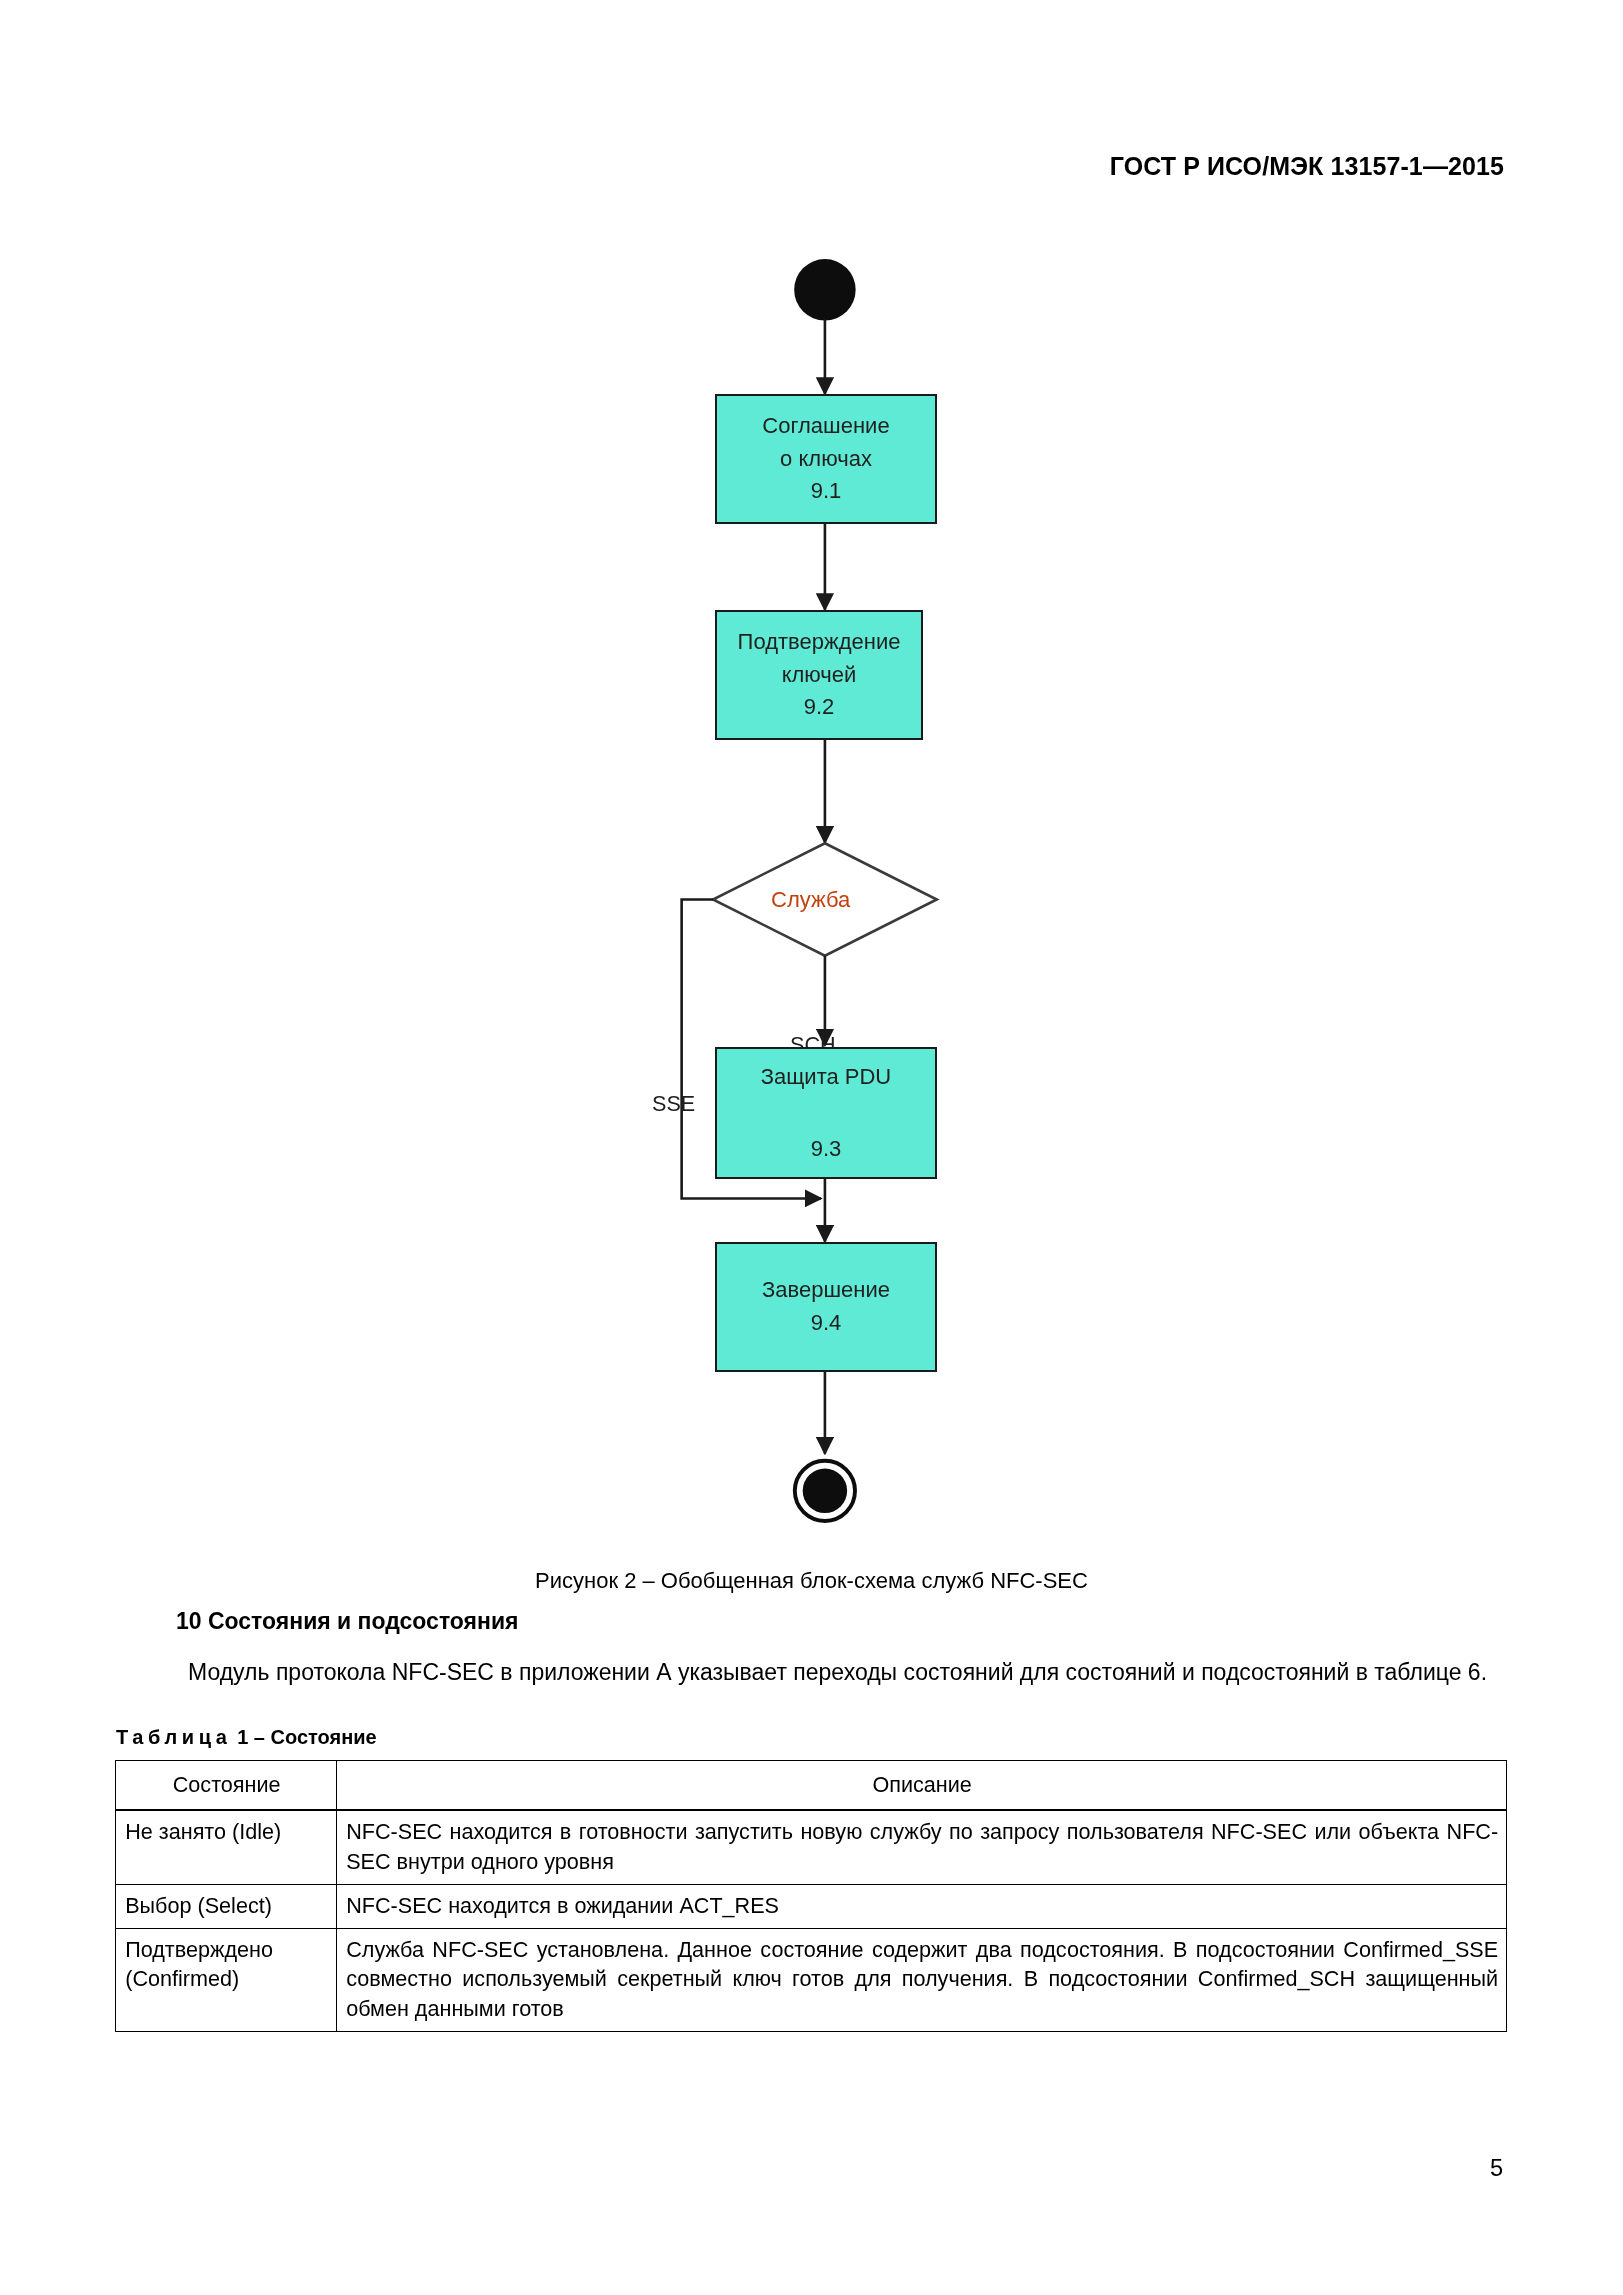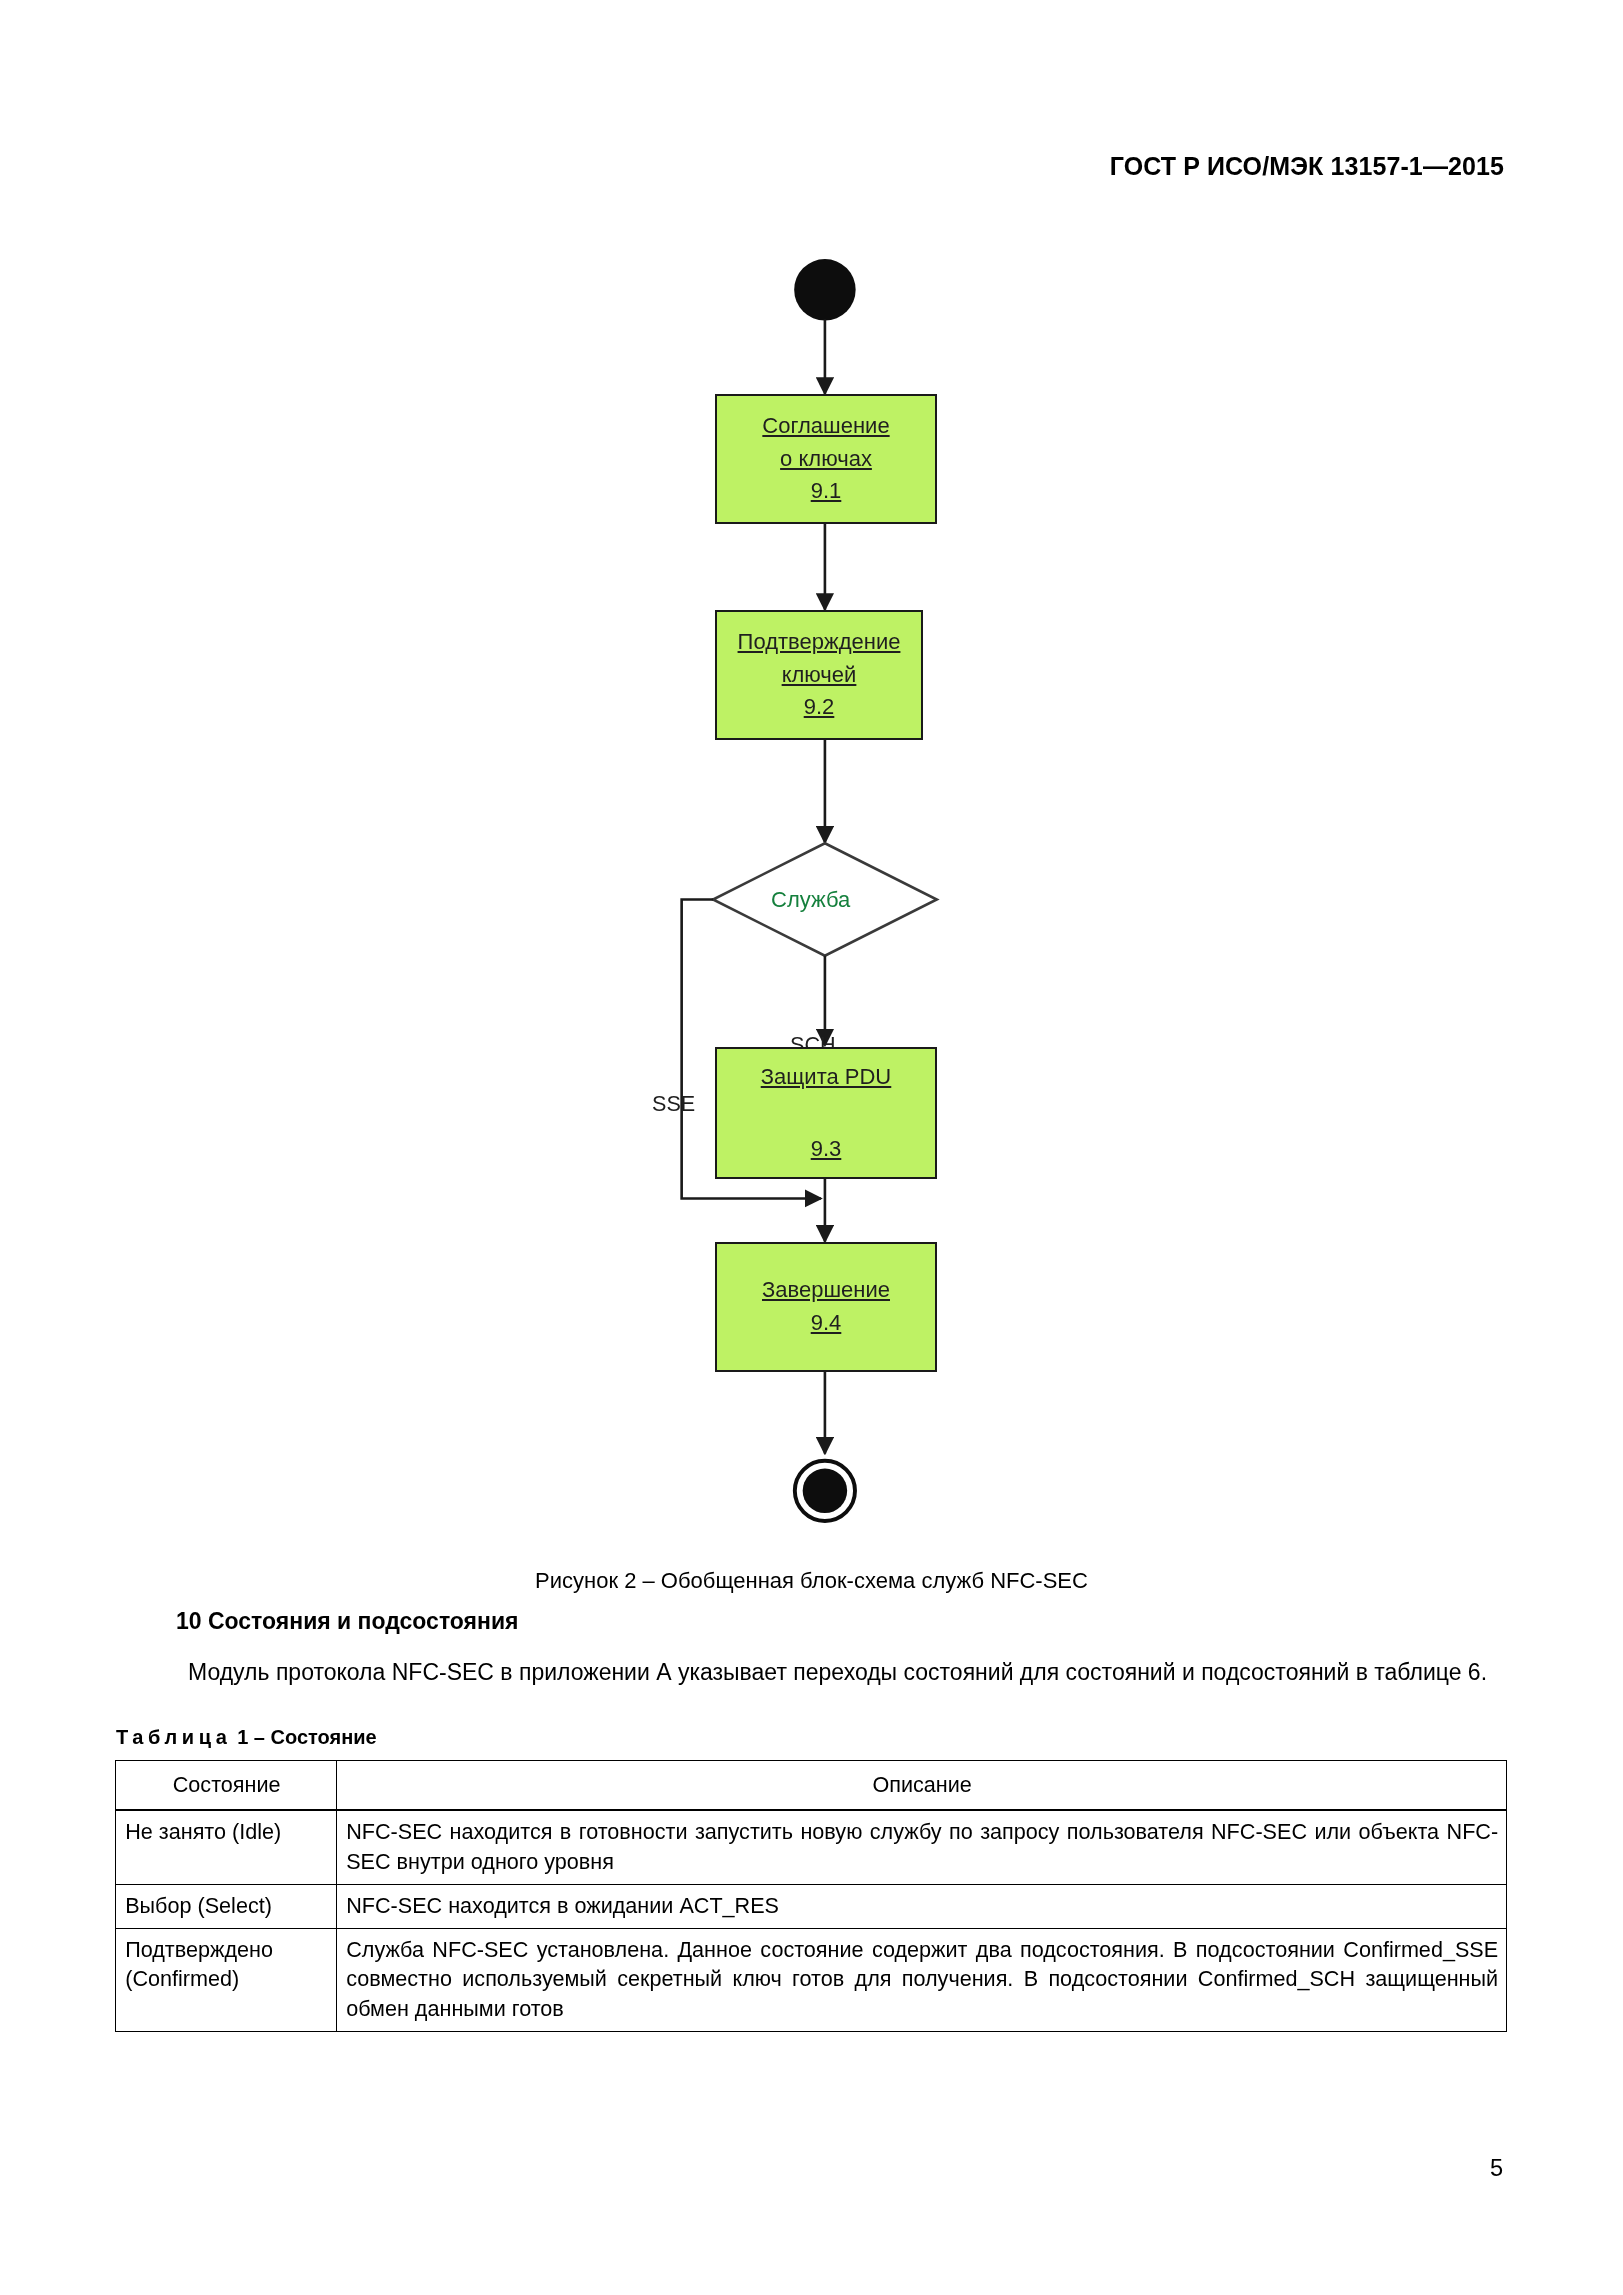--- a/index.html
+++ b/index.html
@@ -33,43 +33,42 @@
     left: 0;
     top: 0;
     width: 1623px;
     height: 1570px;
   }
   .fc-svg { position: absolute; left: 0; top: 0; }
 
   .node-box {
     position: absolute;
     border: 2px solid #1a1a1a;
-    background: #bef264;
+    background: #5eead4;
     box-sizing: border-box;
     display: flex;
     flex-direction: column;
     align-items: center;
     justify-content: center;
     font-size: 22px;
     line-height: 1.48;
     color: #1f1f1f;
-    text-decoration: underline;
   }
   .node-box .ln { display: block; white-space: nowrap; }
 
   .edge-label {
     position: absolute;
     font-size: 21.6px;
     color: #1f1f1f;
     white-space: nowrap;
   }
   .diamond-label {
     position: absolute;
     font-size: 22px;
-    color: #15803d;
+    color: #c2410c;
     white-space: nowrap;
   }
 
   
   .fig-caption {
     position: absolute;
     top: 1568px;
     left: 0;
     width: 1623px;
     text-align: center;

